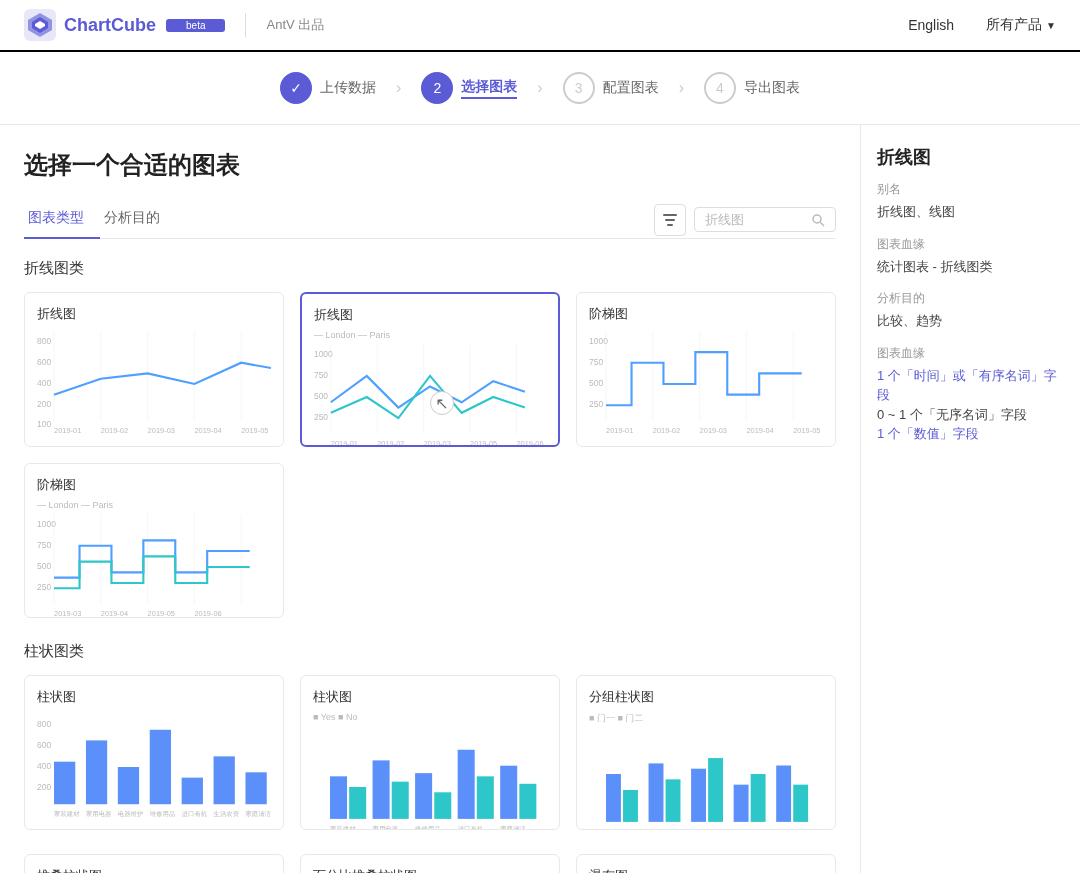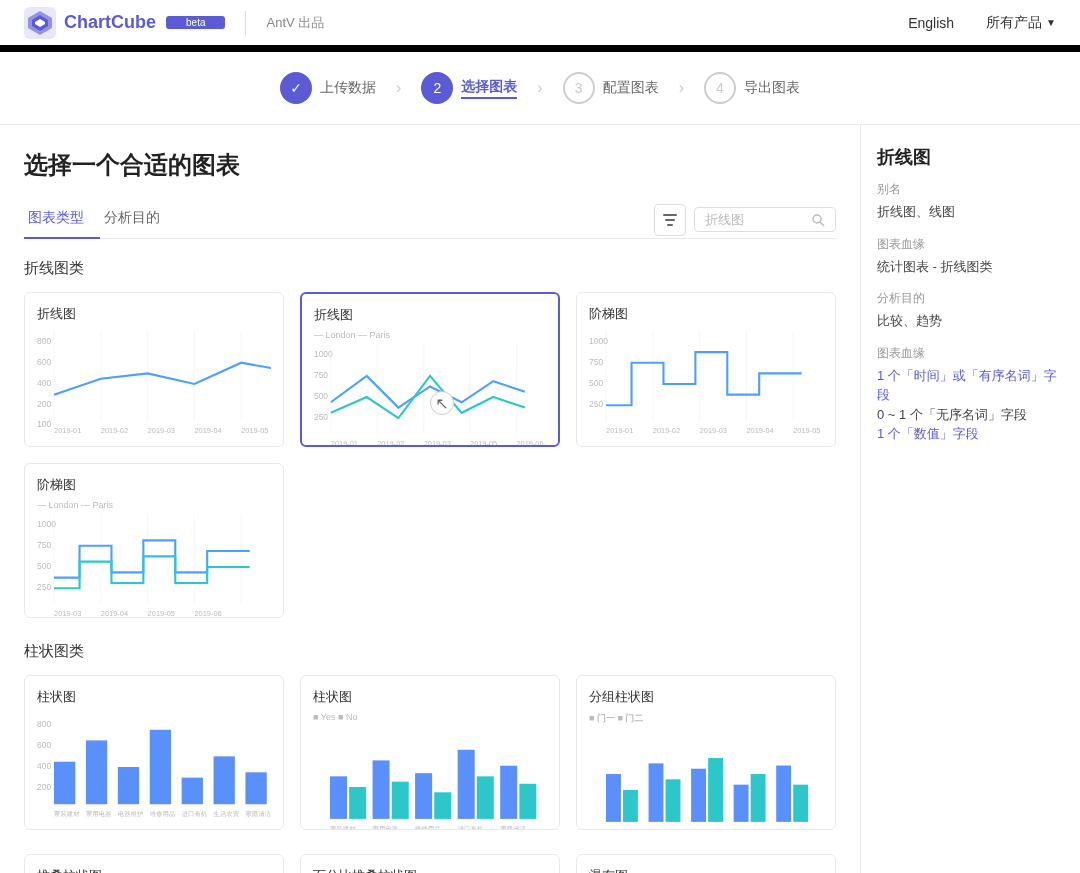--- a/index.html
+++ b/index.html
@@ -1,21 +1,21 @@
 <!DOCTYPE html>
 <html><head>
   <meta charset="utf-8">
   <style>
     * { box-sizing: border-box; margin: 0; padding: 0; }
     body { font-family: -apple-system, BlinkMacSystemFont, 'PingFang SC', 'Microsoft YaHei', sans-serif; background: #fff; color: #333; font-size: 14px; }
 
     
     .header {
       display: flex; align-items: center; padding: 0 24px; height: 52px;
-      border-bottom: 7px solid #000000; background: #fff;
+      border-bottom: 2px solid #000000; background: #fff;
     }
     .logo { display: flex; align-items: center; gap: 8px; }
     .logo-icon { width: 32px; height: 32px; }
     .logo-text { font-size: 18px; font-weight: 700; color: #5b5bd6; }
     .beta-badge { background: #5b5bd6; color: #fff; font-size: 10px; padding: 1px 20px; border-radius: 3px; margin-left: 2px; }
     .header-divider { width: 1px; height: 24px; background: #ddd; margin: 0 20px; }
     .header-antv { color: #888; font-size: 13px; }
     .header-right { margin-left: auto; display: flex; align-items: center; gap: 32px; }
     .header-lang { color: #333; font-size: 14px; cursor: pointer; }
     .header-products { color: #333; font-size: 14px; cursor: pointer; display: flex; align-items: center; gap: 4px; }
@@ -291,21 +291,21 @@
           <text x="16" y="96" font-size="6" fill="#bbb">家装建材</text>
           <text x="56" y="96" font-size="6" fill="#bbb">家用电器</text>
           <text x="96" y="96" font-size="6" fill="#bbb">维修用品</text>
           <text x="136" y="96" font-size="6" fill="#bbb">进口有机</text>
           <text x="176" y="96" font-size="6" fill="#bbb">家庭清洁</text>
         </svg>
       </div>
 
       <div class="chart-card">
         <div class="chart-card-title">分组柱状图</div>
-        <div style="font-size:9px;color:#bbb;margin-bottom:2px;font-weight:bold;">■ 门一 ■ 门二</div>
+        <div style="font-size:9px;color:#bbb;margin-bottom:2px;">■ 门一 ■ 门二</div>
         <svg class="mini-chart" viewBox="0 0 220 95" height="95">
           <rect x="16" y="40" width="14" height="45" fill="#5b8ff9"></rect>
           <rect x="32" y="55" width="14" height="30" fill="#2ec7c9"></rect>
           <rect x="56" y="30" width="14" height="55" fill="#5b8ff9"></rect>
           <rect x="72" y="45" width="14" height="40" fill="#2ec7c9"></rect>
           <rect x="96" y="35" width="14" height="50" fill="#5b8ff9"></rect>
           <rect x="112" y="25" width="14" height="60" fill="#2ec7c9"></rect>
           <rect x="136" y="50" width="14" height="35" fill="#5b8ff9"></rect>
           <rect x="152" y="40" width="14" height="45" fill="#2ec7c9"></rect>
           <rect x="176" y="32" width="14" height="53" fill="#5b8ff9"></rect>

